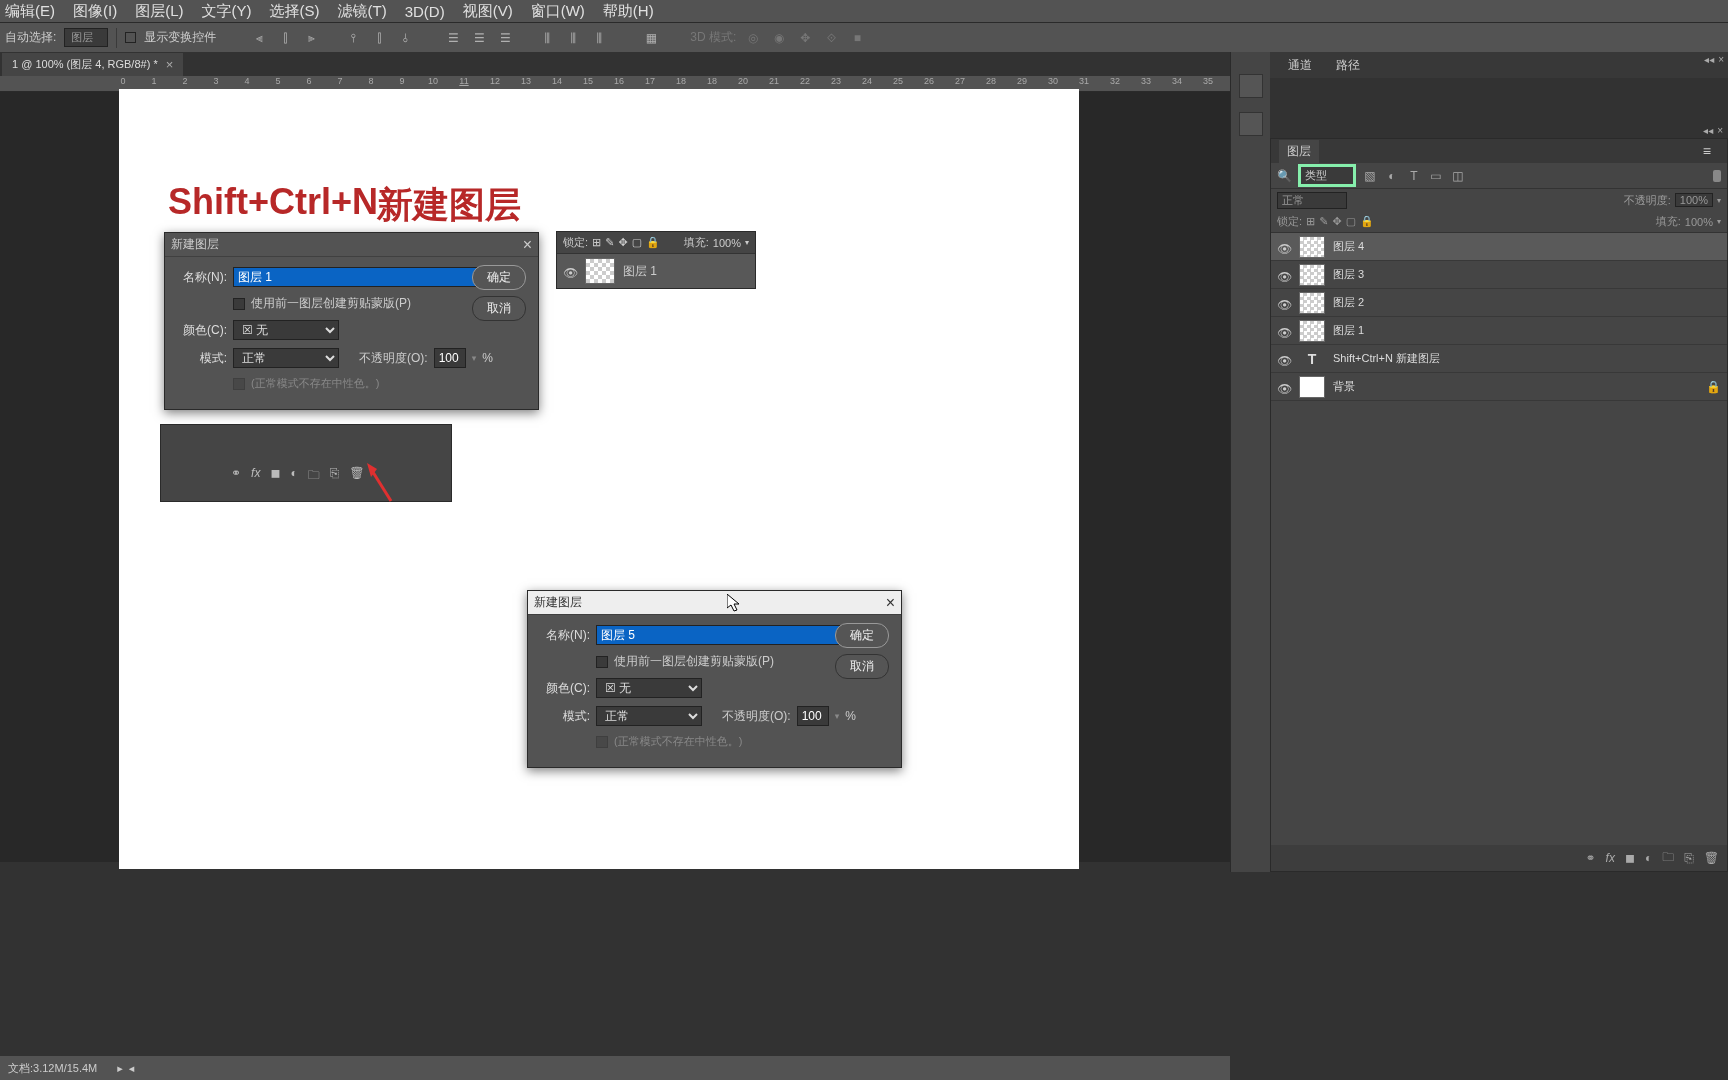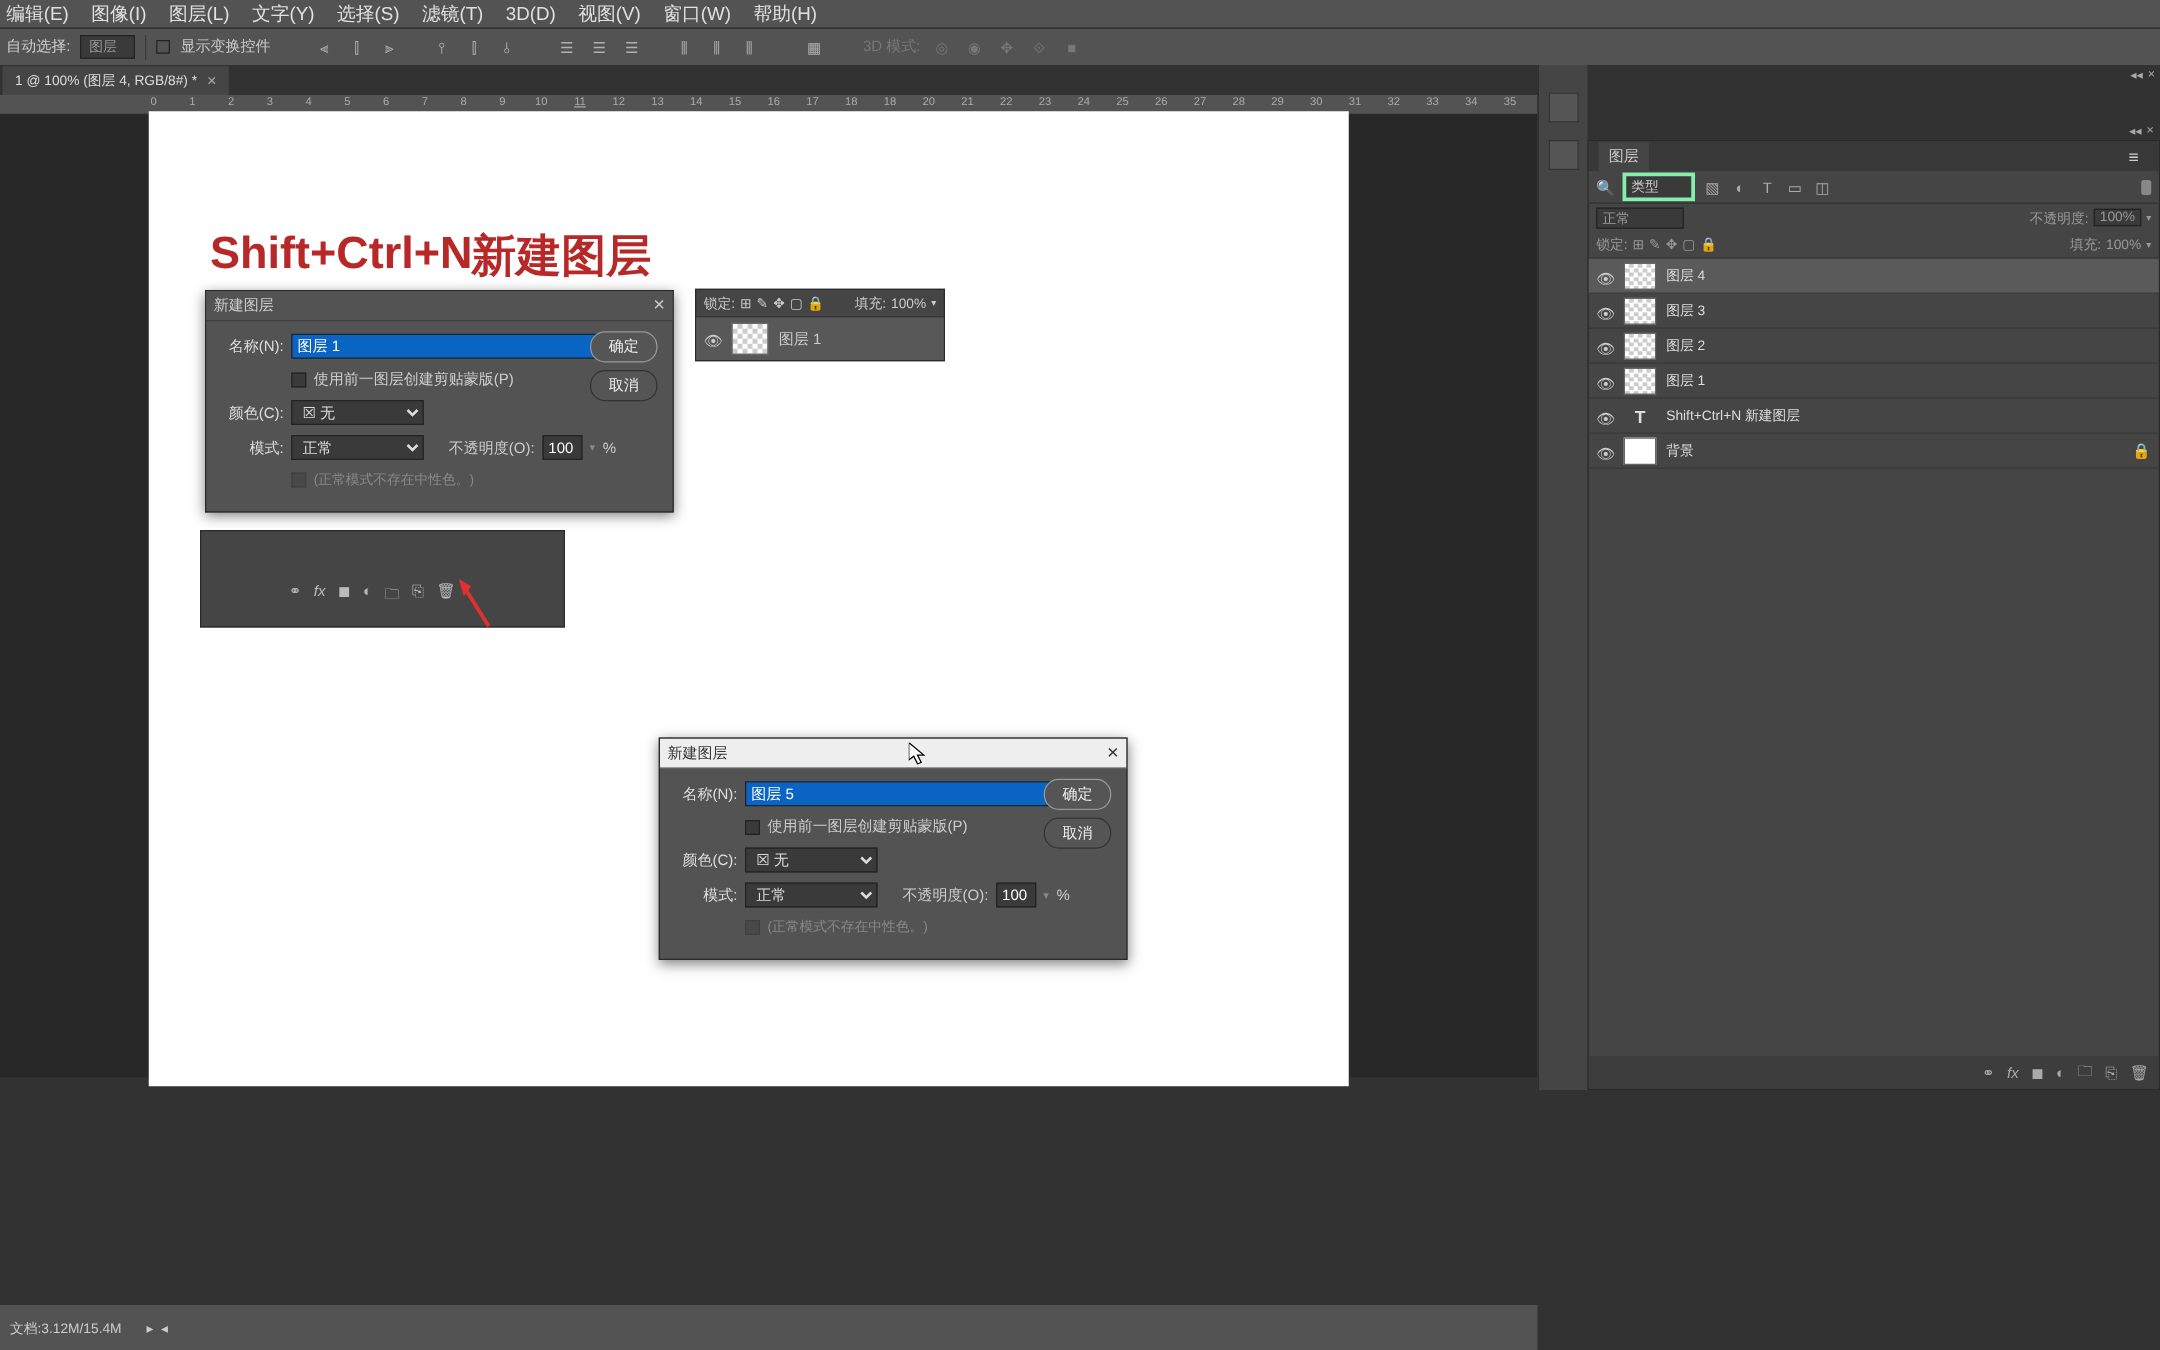--- a/index.html
+++ b/index.html
@@ -57,21 +57,21 @@
 .layer-row{height:28px;display:flex;align-items:center;gap:8px;padding:0 6px;border-bottom:1px solid #383838;}
 .layer-row.sel{background:#5a5a5a;}
 .layer-row .th{width:26px;height:22px;border:1px solid #666;}
 .layer-row .th.chk{background:repeating-conic-gradient(#ccc 0 25%,#fff 0 50%) 0 0/7px 7px;}
 .layer-row .th.wht{background:#fff;}
 .layer-row .txt{font-size:11px;color:#ddd;}
 .layer-row .T{width:26px;height:22px;display:flex;align-items:center;justify-content:center;font-weight:bold;font-size:14px;color:#ddd;}
 .layer-row .lock{margin-left:auto;color:#aaa;}
 .lp-foot{position:absolute;bottom:0;left:0;right:0;height:26px;background:#3d3d3d;display:flex;align-items:center;justify-content:flex-end;gap:10px;padding:0 8px;}
 .lp-foot span{color:#aaa;font-size:12px;}
-.status{position:absolute;left:0;bottom:0;height:36px;width:1230px;background:#535353;display:flex;align-items:center;padding:0 8px;font-size:11px;color:#ccc;gap:20px;}
+.status{position:absolute;left:0;bottom:0;height:24px;width:1230px;background:#535353;display:flex;align-items:center;padding:0 8px;font-size:11px;color:#ccc;gap:20px;}
 .cursor{position:absolute;pointer-events:none;}
 .arrow-red{position:absolute;}
 .panel-controls{position:absolute;right:4px;display:flex;gap:4px;color:#aaa;font-size:10px;}
 </style>
 </head>
 <body>
 
 <div class="menubar">
   <span>编辑(E)</span>
   <span>图像(I)</span>
@@ -287,20 +287,24 @@
 <svg class="cursor" style="left:727px;top:594px" width="16" height="20">
   <polygon points="0,0 0,14 4,11 7,17 10,16 7,10 12,10" fill="#fff" stroke="#000" stroke-width="1"></polygon>
 </svg>
 
 <div class="rt">
   <div class="rt-strip">
     <div class="ricon"></div>
     <div class="ricon"></div>
   </div>
   <div class="rt-panels">
+    <div class="rt-tabs">
+      <span>通道</span>
+      <span>路径</span>
+    </div>
     <div class="panel-controls" style="top:2px">
         <span>◂◂</span>
         <span>×</span>
       </div>
 
     <div class="layers-panel">
       <div class="panel-controls" style="top:-14px">
           <span>◂◂</span>
           <span>×</span>
         </div>

